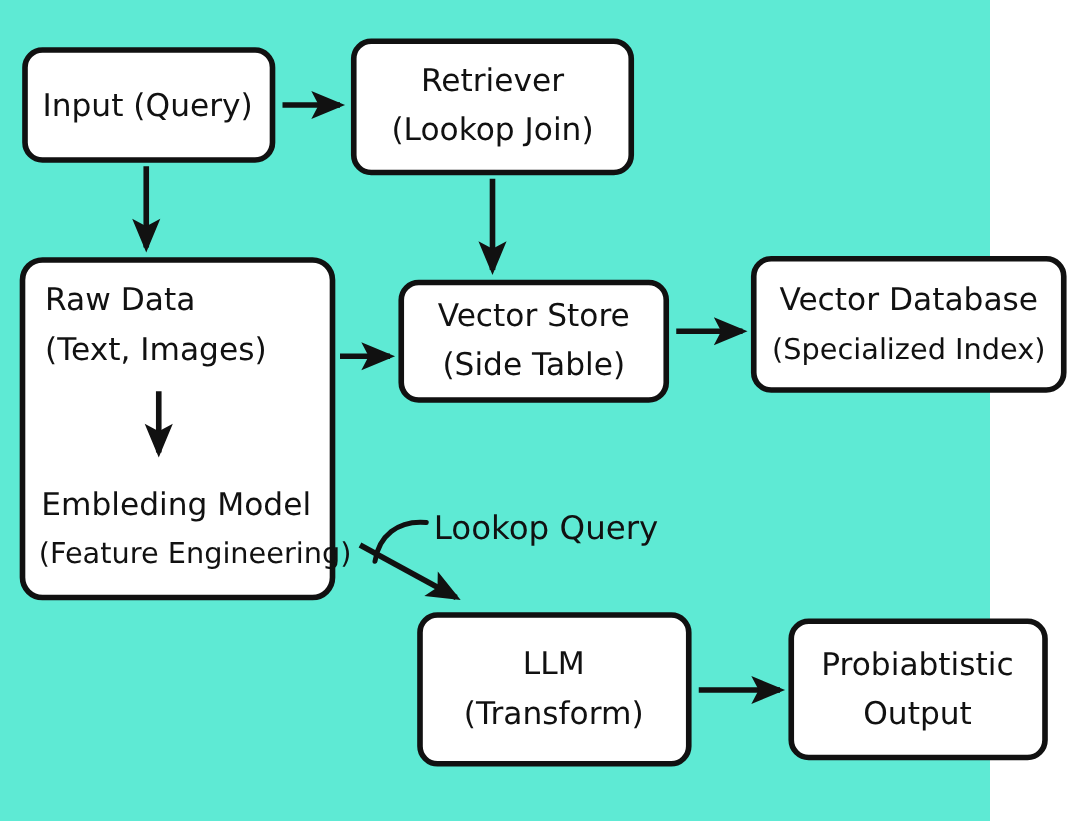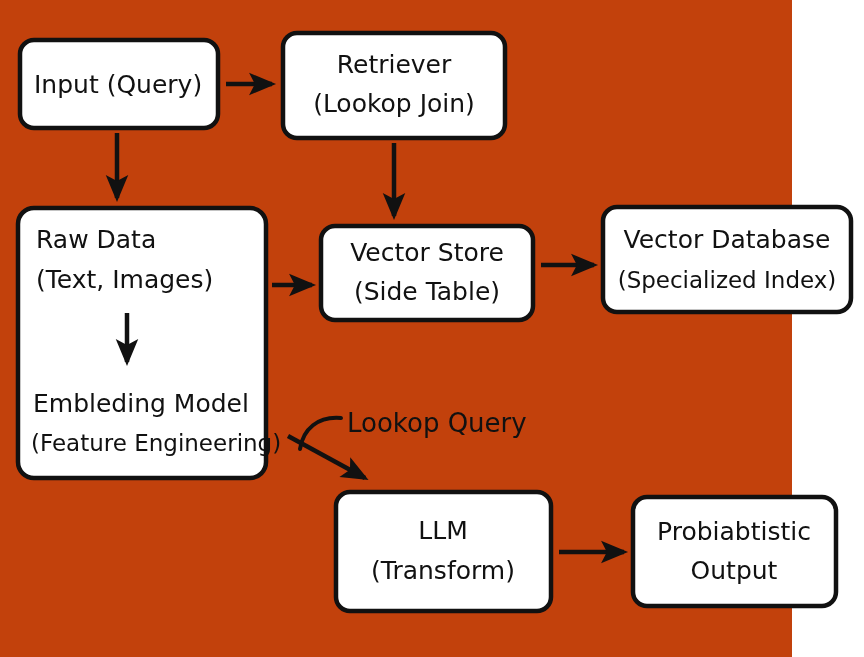--- a/index.html
+++ b/index.html
@@ -10,21 +10,21 @@
   body {
     width: 864px;
     height: 657px;
     overflow: hidden;
     font-family: "DejaVu Sans", sans-serif;
   }
   #diagram-root {
     position: relative;
     width: 792px;
     height: 657px;
-    background: #c2410c;
+    background: #5eead4;
   }
   svg#flow {
     display: block;
     width: 864px;
     height: 657px;
   }
   .node-box {
     fill: #ffffff;
     stroke: #111111;
     stroke-width: 4.5;

